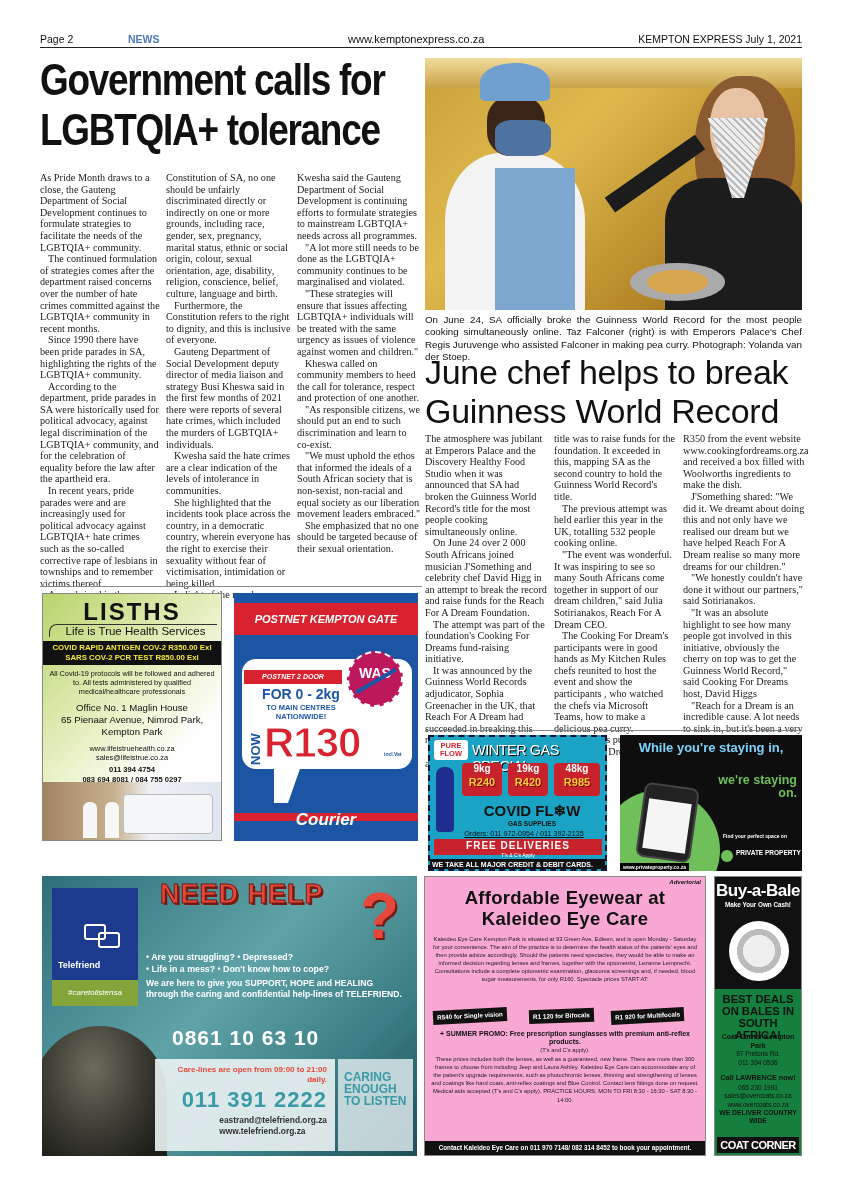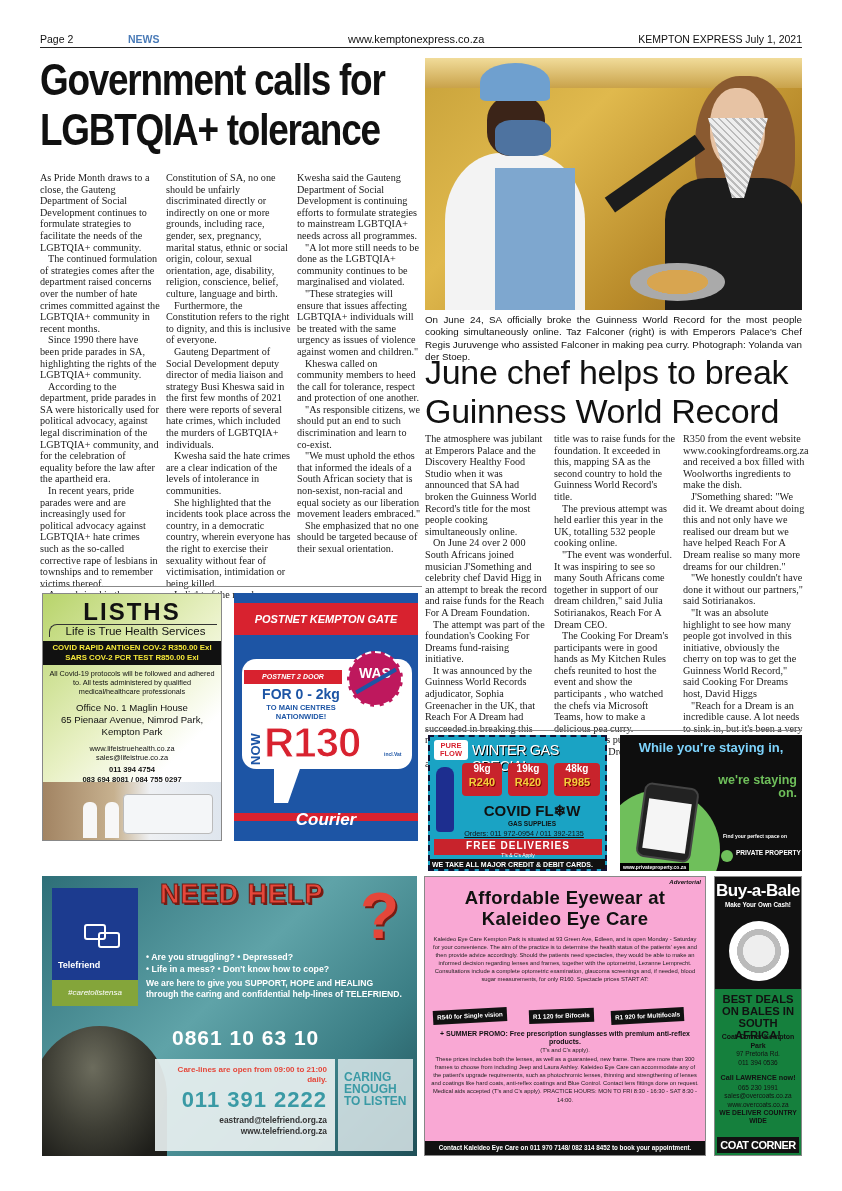--- a/index.html
+++ b/index.html
@@ -100,21 +100,21 @@
 .tele .blue .bub2{position:absolute;left:46px;top:44px;width:22px;height:16px;border:2px solid #fff;border-radius:3px}
 .tele .green{position:absolute;left:10px;top:104px;width:86px;height:26px;background:#84a53a;color:#fff;font-style:italic;font-size:8px;line-height:26px;text-align:center}
 .tele .need{position:absolute;left:118px;top:4px;color:#e5473a;font-weight:bold;font-size:27px;line-height:28px;letter-spacing:1px;-webkit-text-stroke:1px #6d1a13;text-shadow:2px 2px 0 #7a1b12}
 .tele .q{position:absolute;left:318px;top:8px;color:#e5473a;font-weight:bold;font-size:64px;line-height:64px;text-shadow:2px 2px 0 #7a1b12}
 .tele .bul{position:absolute;left:104px;top:76px;color:#fff;font-weight:bold;font-size:8.8px;line-height:11.5px}
 .tele .sup{position:absolute;left:104px;top:102px;color:#fff;font-weight:bold;font-size:8.6px;line-height:11px}
 .tele .ph{position:absolute;left:130px;top:150px;color:#fff;font-weight:bold;font-size:21px;letter-spacing:1px}
 .tele .box{position:absolute;left:113px;top:183px;width:180px;height:92px;background:rgba(232,240,240,0.92)}
 .tele .box .o{position:absolute;right:8px;top:6px;color:#e5473a;font-weight:bold;font-size:8px;line-height:10px;text-align:right}
 .tele .box .n{position:absolute;right:8px;top:28px;color:#3a9aa5;font-weight:bold;font-size:22px;letter-spacing:1px}
-.tele .box .e{position:absolute;right:8px;top:56px;color:#333;font-weight:bold;font-size:8.4px;line-height:11px;text-align:right}
+.tele .box .e{position:absolute;right:8px;top:56px;color:#333;font-weight:bold;font-size:8.4px;line-height:11px;text-align:left}
 .tele .caring{position:absolute;left:296px;top:183px;width:75px;height:92px;background:rgba(220,232,234,0.85);color:#3a9aa5;font-weight:bold;font-size:12px;line-height:12px;padding:12px 0 0 6px}
 .tele .hood{position:absolute;left:-10px;top:150px;width:135px;height:140px;background:radial-gradient(ellipse at 45% 30%,#6c6c5d 0%,#3d3d34 45%,#1e1e1a 80%);border-radius:50% 50% 0 0}
 .eye{left:424px;top:876px;width:282px;height:280px;border:1px solid #888;font-family:"Liberation Sans",sans-serif;text-align:center;background:#f9a8d4}
 .eye .adv{position:absolute;right:4px;top:2px;font-style:italic;font-size:6px;font-weight:bold}
 .eye .t{position:absolute;left:0;top:10px;width:100%;font-weight:bold;font-size:18.5px;line-height:21px;letter-spacing:0.3px}
 .eye .b{position:absolute;left:6px;top:58px;width:268px;font-size:5.8px;line-height:8.1px;color:#222}
 .eye .tags{position:absolute;left:6px;top:132px;width:268px;height:20px}
 .eye .tag{position:absolute;top:0;height:14px;background:#111;color:#fff;font-size:6.3px;font-weight:bold;line-height:14px;padding:0 4px}
 .eye .b2{position:absolute;left:6px;top:153px;width:268px;font-size:5.8px;line-height:8.2px;color:#222}
 .eye .b2 .promo{font-weight:bold;font-size:7px;color:#111}

